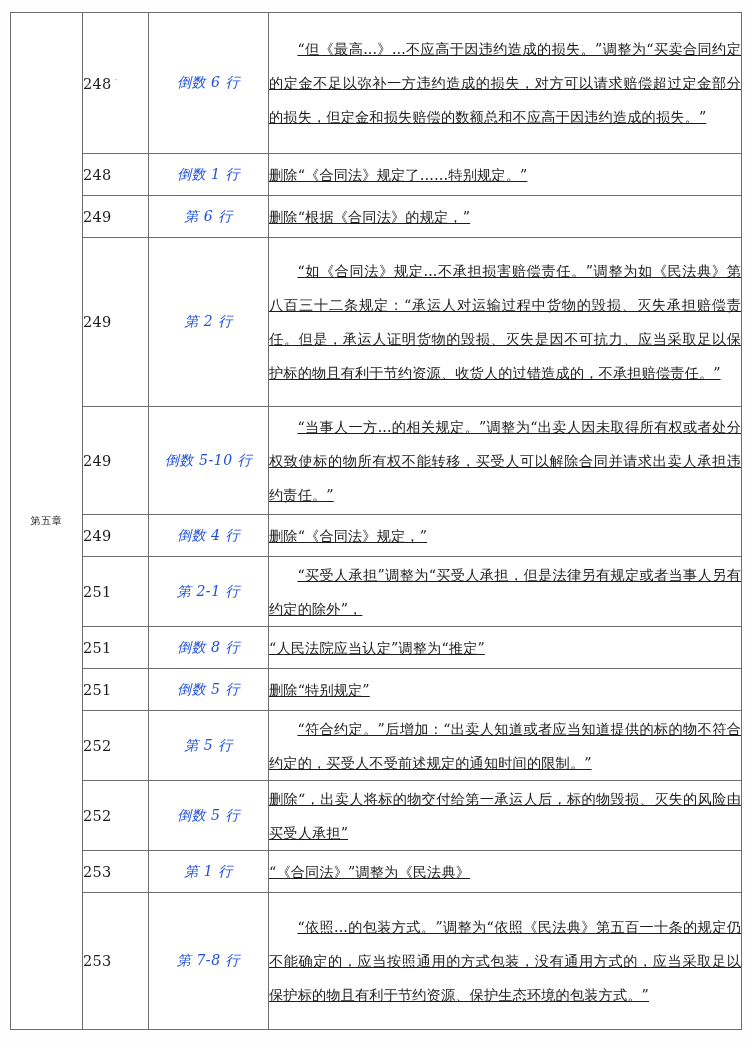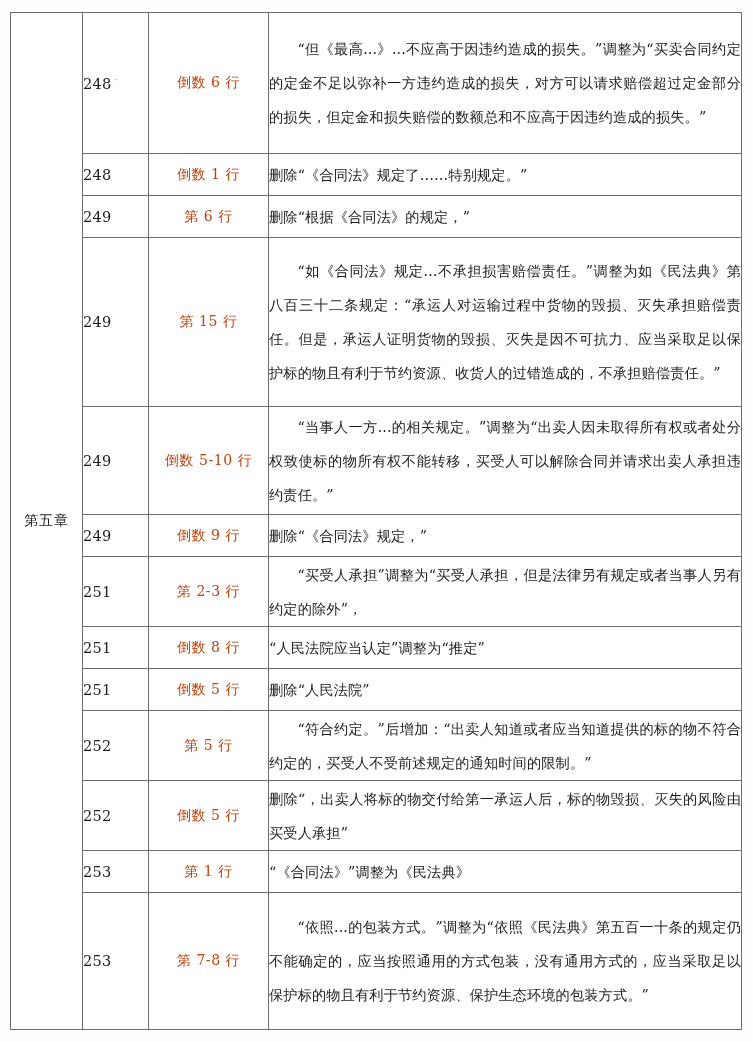--- a/index.html
+++ b/index.html
@@ -46,21 +46,21 @@
   
   col.c-chapter { width: 72px; }
   col.c-page    { width: 66px; }
   col.c-line    { width: 120px; }
   col.c-content { width: 473px; }
 
   
   td.chapter-cell {
     text-align: center;
     vertical-align: middle;
-    font-size: 14px;
+    font-size: 10px;
     letter-spacing: 0.06em;
     color: #232323;
   }
 
   
   td.page-cell {
     text-align: left;
     vertical-align: middle;
     font-size: 14.5px;
     font-family: "DejaVu Serif", "Liberation Serif", serif;
@@ -73,34 +73,36 @@
     color: #8a8a8a;
     vertical-align: super;
     margin-left: 3px;
   }
 
   
   td.line-cell {
     text-align: center;
     vertical-align: middle;
     font-size: 14px;
-    color: #c2410c;
+    color: #1d4ed8;
     letter-spacing: 0.04em;
+    font-style: italic;
   }
 
   
   td.content-cell {
     vertical-align: middle;
     font-size: 14.2px;
     line-height: 34px;
     color: #1d1d1d;
     padding: 6px 9px 6px 10px;
     text-align: justify;
     text-justify: inter-ideograph;
     letter-spacing: 0.01em;
+    text-decoration: underline;
   }
   td.content-cell.indent > span {
     display: block;
     text-indent: 2em;
   }
   td.content-cell.flat > span {
     display: block;
     text-indent: 0;
   }
 
@@ -141,58 +143,58 @@
         </tr>
         <tr class="r-1line">
           <td class="page-cell">249</td>
           <td class="line-cell">第 6 行</td>
           <td class="content-cell flat">
             <span>删除“根据《合同法》的规定，”</span>
           </td>
         </tr>
         <tr class="r-5line">
           <td class="page-cell">249</td>
-          <td class="line-cell">第 15 行</td>
+          <td class="line-cell">第 2 行</td>
           <td class="content-cell indent">
             <span>“如《合同法》规定...不承担损害赔偿责任。”调整为如《民法典》第八百三十二条规定：“承运人对运输过程中货物的毁损、灭失承担赔偿责任。但是，承运人证明货物的毁损、灭失是因不可抗力、应当采取足以保护标的物且有利于节约资源、收货人的过错造成的，不承担赔偿责任。”</span>
           </td>
         </tr>
         <tr class="r-3line">
           <td class="page-cell">249</td>
           <td class="line-cell">倒数 5-10 行</td>
           <td class="content-cell indent">
             <span>“当事人一方...的相关规定。”调整为“出卖人因未取得所有权或者处分权致使标的物所有权不能转移，买受人可以解除合同并请求出卖人承担违约责任。”</span>
           </td>
         </tr>
         <tr class="r-1line">
           <td class="page-cell">249</td>
-          <td class="line-cell">倒数 9 行</td>
+          <td class="line-cell">倒数 4 行</td>
           <td class="content-cell flat">
             <span>删除“《合同法》规定，”</span>
           </td>
         </tr>
         <tr class="r-2line">
           <td class="page-cell">251</td>
-          <td class="line-cell">第 2-3 行</td>
+          <td class="line-cell">第 2-1 行</td>
           <td class="content-cell indent">
             <span>“买受人承担”调整为“买受人承担，但是法律另有规定或者当事人另有约定的除外”，</span>
           </td>
         </tr>
         <tr class="r-1line">
           <td class="page-cell">251</td>
           <td class="line-cell">倒数 8 行</td>
           <td class="content-cell flat">
             <span>“人民法院应当认定”调整为“推定”</span>
           </td>
         </tr>
         <tr class="r-1line">
           <td class="page-cell">251</td>
           <td class="line-cell">倒数 5 行</td>
           <td class="content-cell flat">
-            <span>删除“人民法院”</span>
+            <span>删除“特别规定”</span>
           </td>
         </tr>
         <tr class="r-2line">
           <td class="page-cell">252</td>
           <td class="line-cell">第 5 行</td>
           <td class="content-cell indent">
             <span>“符合约定。”后增加：“出卖人知道或者应当知道提供的标的物不符合约定的，买受人不受前述规定的通知时间的限制。”</span>
           </td>
         </tr>
         <tr class="r-2line">

